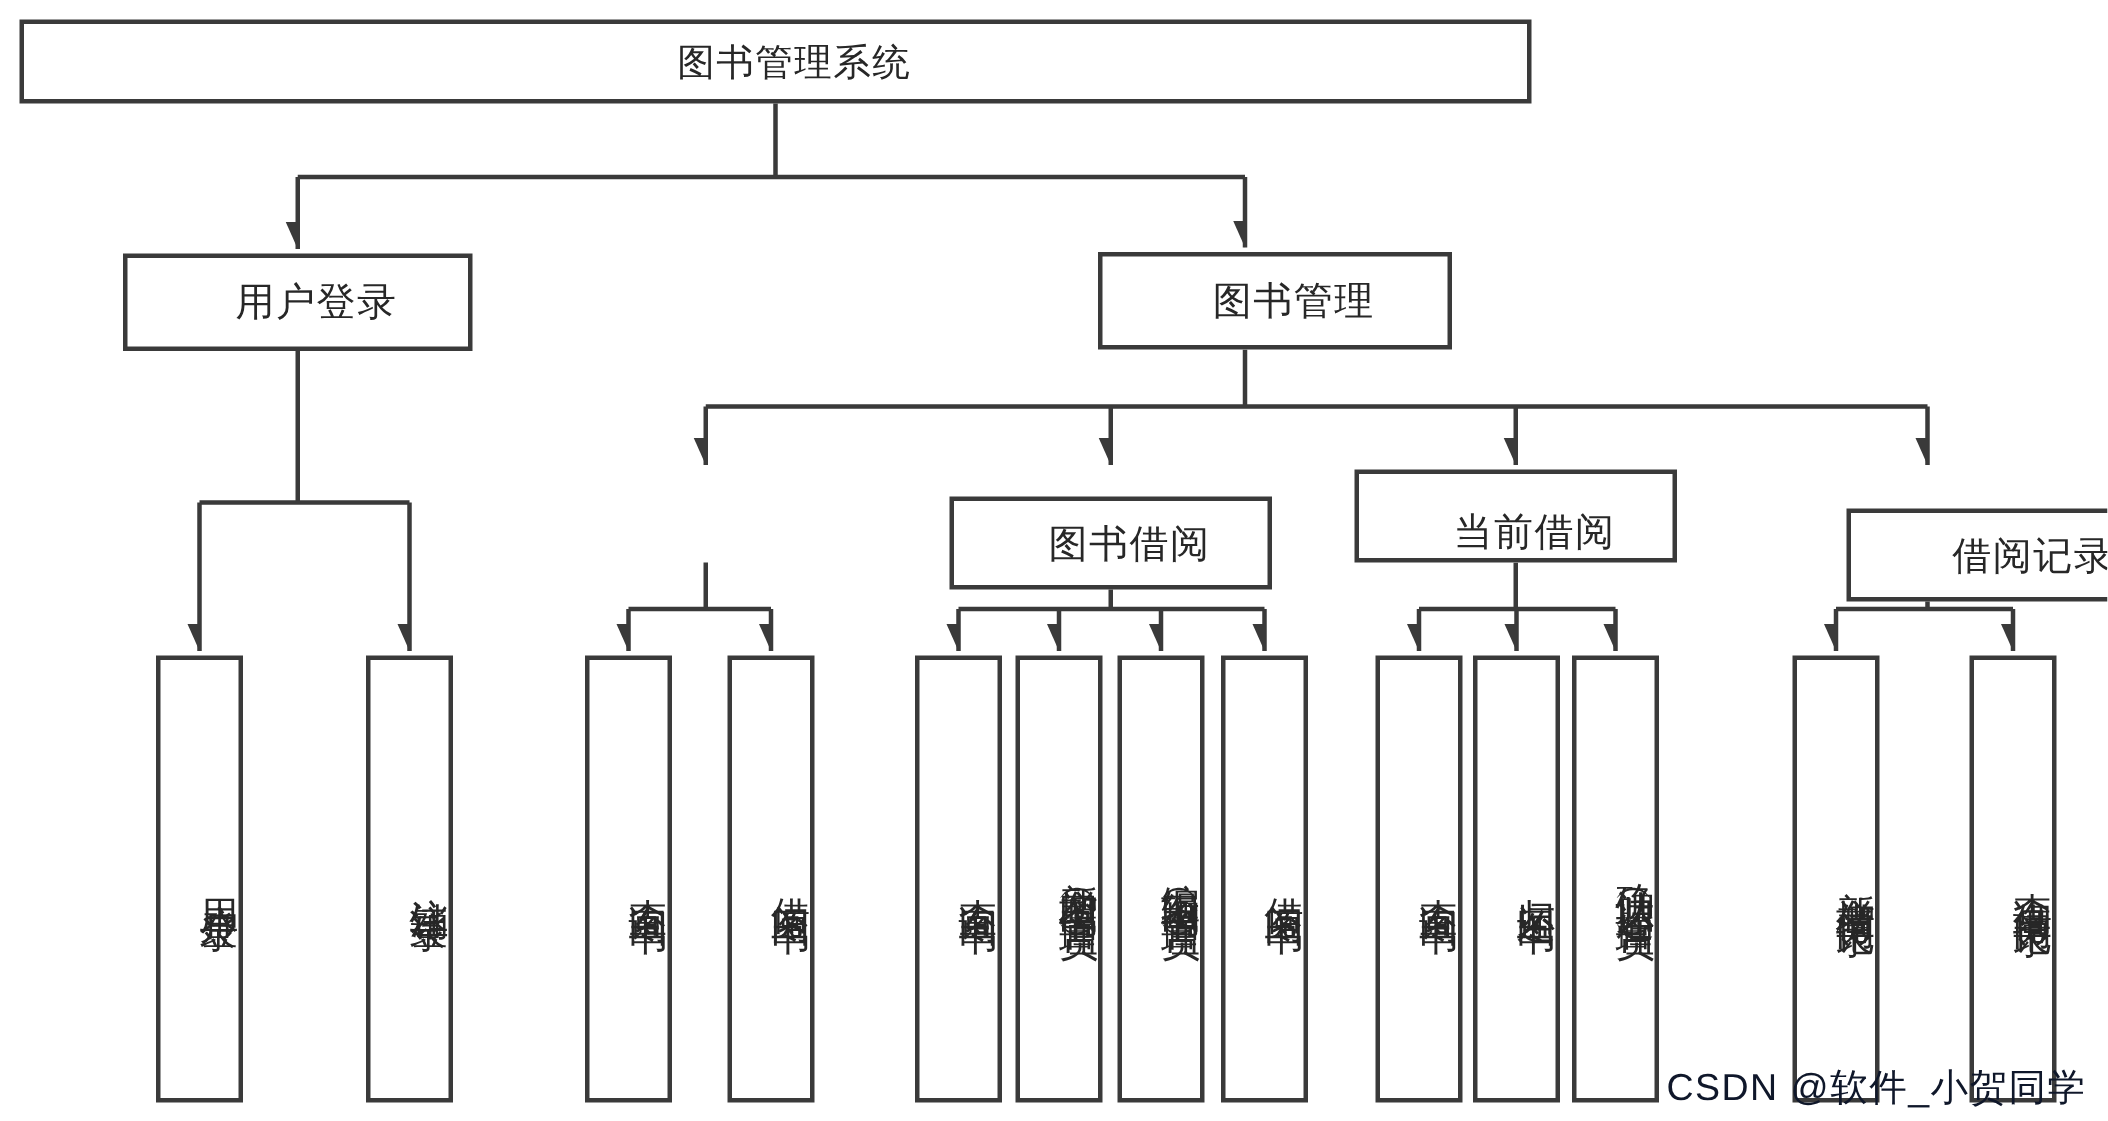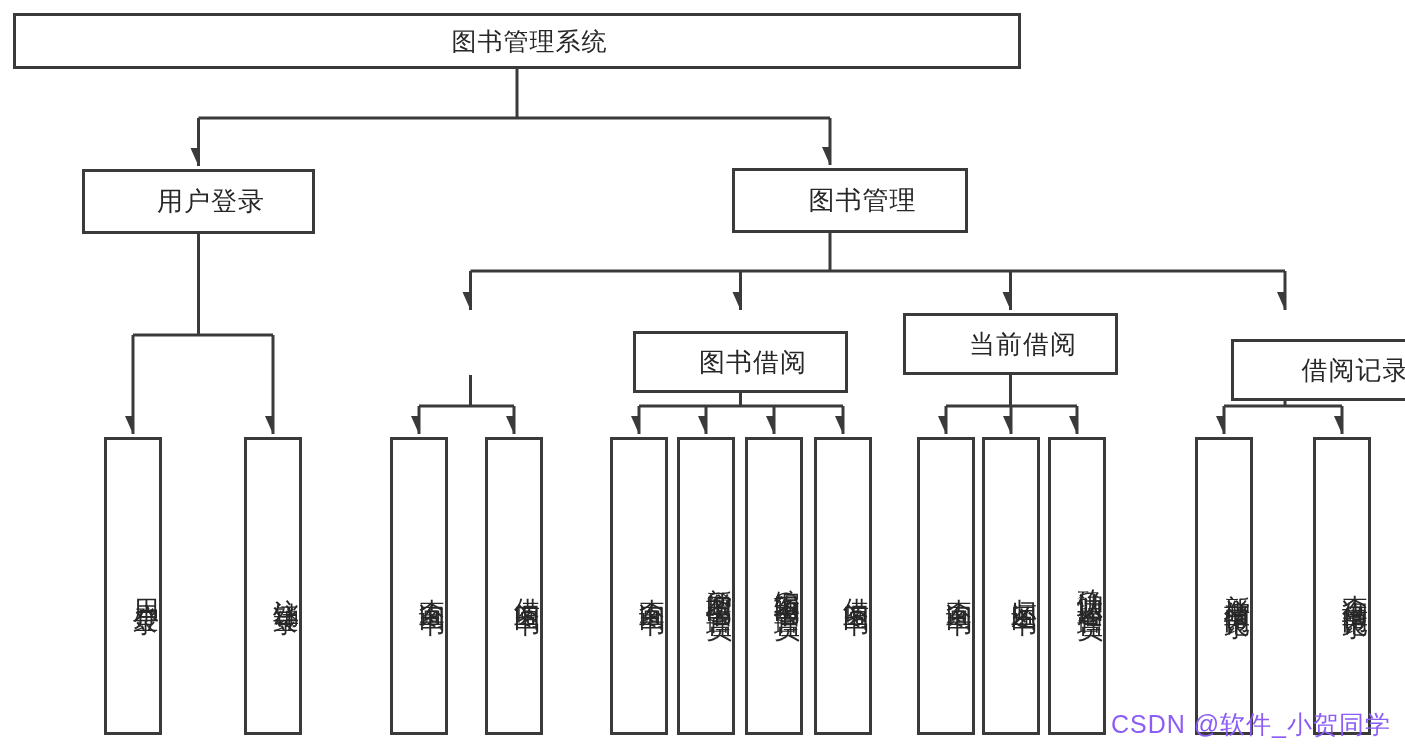--- a/index.html
+++ b/index.html
@@ -53,21 +53,21 @@
     text-orientation: mixed;
     letter-spacing: 4px;
     line-height: 1.15;
     white-space: nowrap;
   }
   .watermark {
     position: absolute;
     right: 14px;
     bottom: 6px;
     font-size: 25px;
-    color: #8b5cf6;
+    color: #0f172a;
     letter-spacing: 1px;
     z-index: 3;
     white-space: nowrap;
   }
 </style>
 </head>
 <body>
 
 <div class="stage">
 
@@ -121,21 +121,21 @@
   <div class="node h-node" style="left:82px; top:169px; width:233px; height:65px;">
     <span>用户登录</span>
   </div>
   <div class="node h-node" style="left:712px; top:168px; width:236px; height:65px;margin-left:20px;">
     <span>图书管理</span>
   </div>
 
   <div class="node h-node" style="left:633px; top:313px; width:215px; height:62px;margin-top:18px;">
     <span>图书借阅</span>
   </div>
-  <div class="node h-node" style="left:903px; top:313px; width:215px; height:62px;">
+  <div class="node h-node" style="left:903px; top:313px; width:215px; height:62px;align-items:flex-end;">
     <span>当前借阅</span>
   </div>
   <div class="node h-node" style="left:1231px; top:313px; width:224px; height:62px;margin-top:26px;">
     <span>借阅记录</span>
   </div>
 
   <div class="node v-node" style="left:104px; top:437px; width:58px; height:298px;">
     <span class="vtext">用户登录</span>
   </div>
   <div class="node v-node" style="left:244px; top:437px; width:58px; height:298px;">

